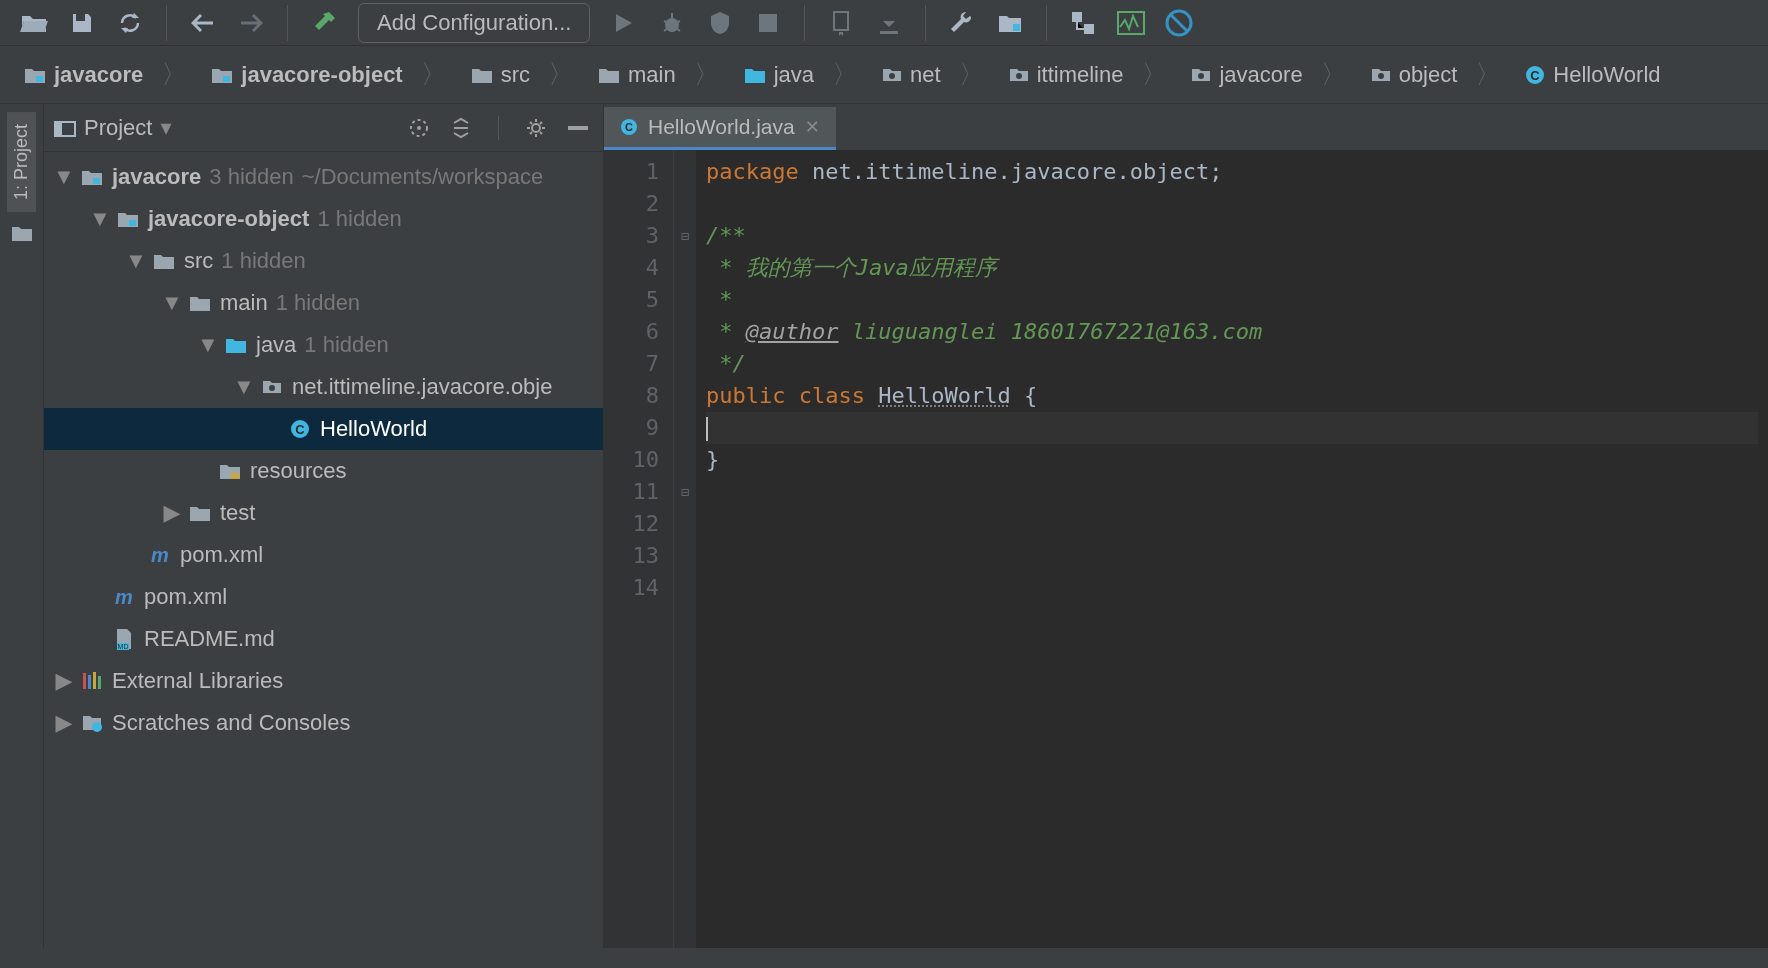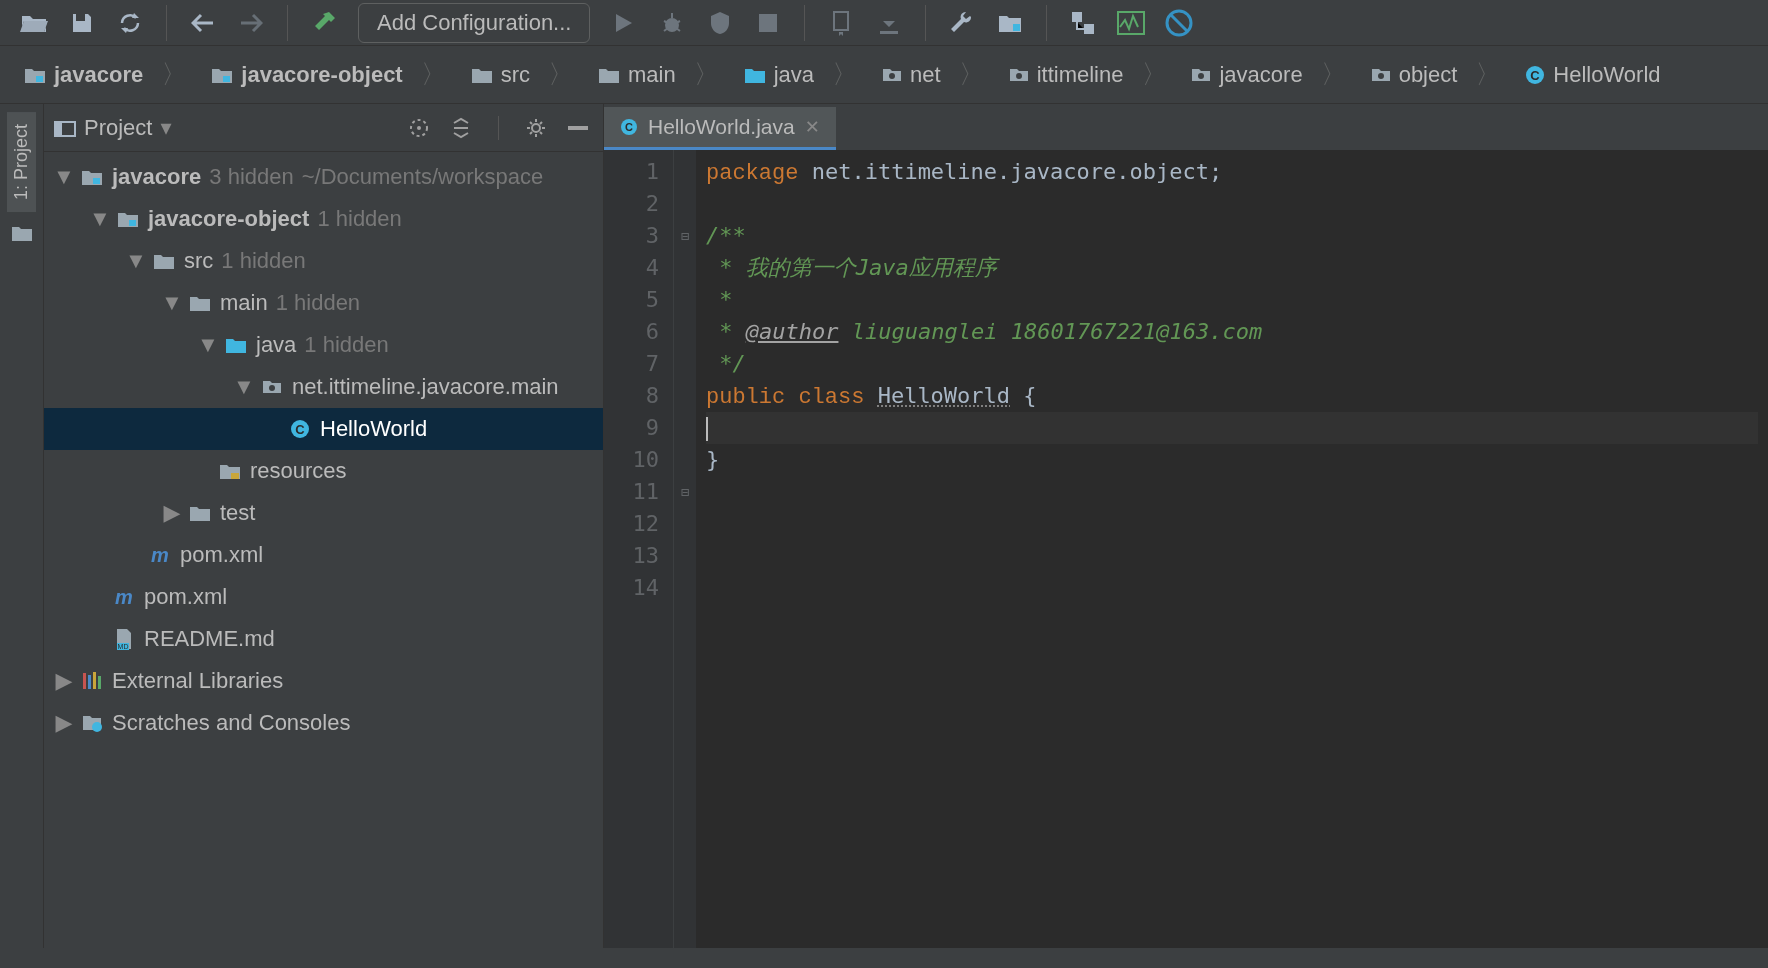--- a/index.html
+++ b/index.html
@@ -84,21 +84,21 @@
 .tab .close { color: #888; cursor: pointer; font-size: 18px;}
 .editor-body { flex: 1; display: flex; font-family: "Menlo","Consolas",monospace; font-size: 22px; }
 .gutter-col {
   width: 70px; background: #313335; color: #606366; text-align: right;
   padding: 6px 14px 0 0; line-height: 32px; border-right: 1px solid #3c3f41;
 }
 .fold-col { width: 22px; background: #313335; padding-top:6px; line-height:32px;}
 .fold-mark { color:#606366; font-size:14px; text-align:center;}
 .code-col { flex: 1; padding: 6px 10px 0 10px; line-height: 32px; color:#a9b7c6;}
 .code-line { white-space: pre; height: 32px; }
-.kw { color: #cc7832; font-family: Liberation Mono, monospace; }
+.kw { color: #cc7832; }
 .comment { color: #629755; font-style: italic; }
 .doctag { color: #a3a3a3; font-style: italic; text-decoration: underline; }
 .doclink { color: #629755; font-style: italic; text-decoration: underline; }
 .cls { color: #a9b7c6; text-decoration: underline dotted #808080; }
 .cursor-line { background: #323232; }
 .caret { border-left: 2px solid #bbbbbb; display:inline-block; height:24px; vertical-align:middle;}
 svg { display: block; }
 .ficon-module { fill:#9aa7b0; }
 .ficon-module-overlay { fill:#40b6e0;}
 </style>
@@ -390,21 +390,21 @@
         <span class="node-extra">1 hidden</span>
       </div>
       <div class="tree-node" style="padding-left:192px">
         <span class="arrow">▼</span>
         <span class="node-icon">
             <svg width="20" height="16" viewBox="0 0 20 16">
               <path fill="#9aa7b0" d="M1 2h7l2 2h9v10H1z"></path>
               <circle cx="10" cy="9" r="3" fill="#3c3f41"></circle>
             </svg>
           </span>
-        <span class="node-label">net.ittimeline.javacore.main</span>
+        <span class="node-label">net.ittimeline.javacore.obje</span>
       </div>
       <div class="tree-node selected" style="padding-left:244px">
         <span class="node-icon">
             <svg width="20" height="20">
               <circle cx="10" cy="10" r="9" fill="#40b6e0"></circle>
               <text x="10" y="15" text-anchor="middle" fill="#2b2b2b" font-size="13" font-weight="bold">C</text>
             </svg>
           </span>
         <span class="node-label">HelloWorld</span>
       </div>

